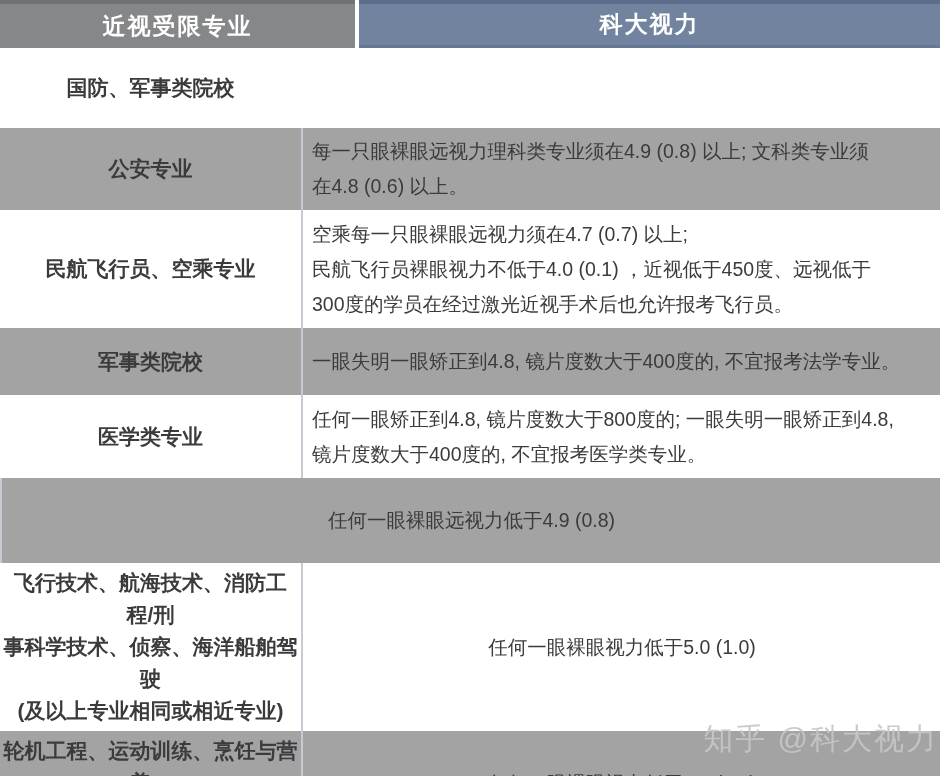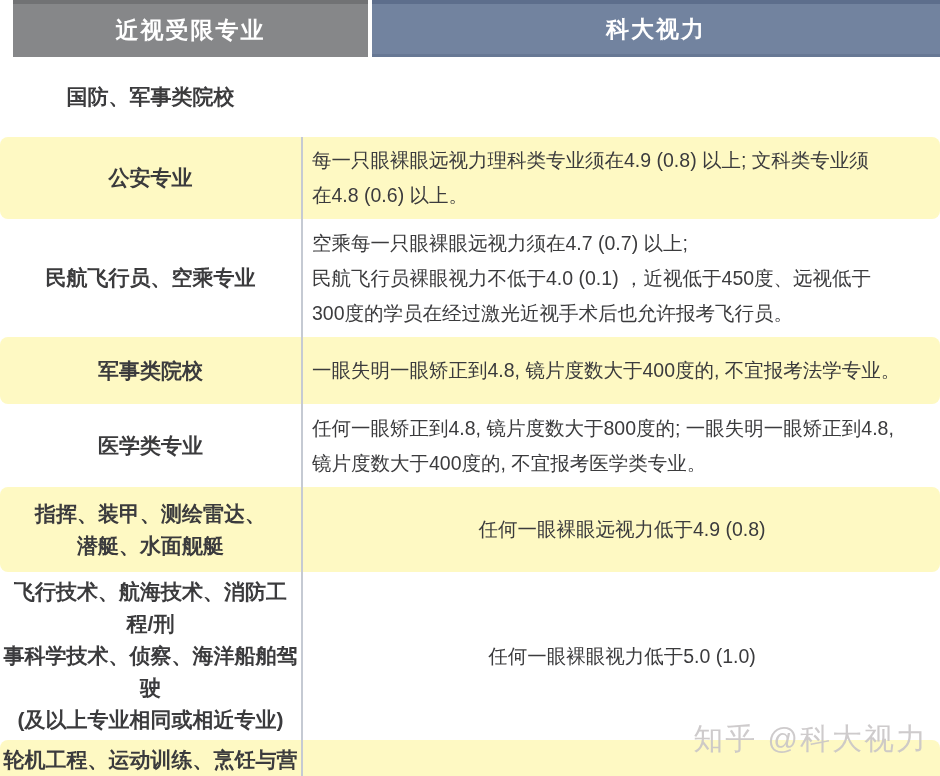--- a/index.html
+++ b/index.html
@@ -6,33 +6,33 @@
   body {
     width: 940px; height: 776px;
     background: #ffffff;
     font-family: "Liberation Sans", "DejaVu Sans", sans-serif;
     position: relative;
     overflow: hidden;
   }
   .page { width: 940px; height: 776px; position: relative; }
 
   
-  .thead { display: flex; height: 57px; margin-left: 13px; }
+  .thead { display: flex; height: 48px; }
   .th {
     display: flex; align-items: center; justify-content: center;
     color: #ffffff; font-weight: bold; font-size: 23px; letter-spacing: 2px;
     box-sizing: border-box;
   }
   .th-left  { width: 355px; background: #868789; border-top: 4px solid #717274; }
   .th-gap   { width: 4px; background: #ffffff; }
   .th-right { flex: 1; background: #72839f; border-top: 4px solid #5d6e8c; border-bottom: 3px solid #677894; }
 
   
   .row { display: flex; box-sizing: border-box; }
-  .row.alt { background: #fef9c3; border-radius: 8px; }
+  .row.alt { background: #a3a3a3; }
   .row.r1 { min-height: 80px; }
   .row.r2 { min-height: 75px; }
   .row.r3 { min-height: 118px; }
   .row.r4 { min-height: 67px; }
   .row.r5 { min-height: 83px; }
   .row.r6 { min-height: 85px; }
   .row.r7 { min-height: 130px; border-radius: 6px; }
   .row.r8 { min-height: 74px; }
 
   .cell-left {
@@ -51,21 +51,21 @@
     font-size: 19.5px; line-height: 35px;
     color: #3b3b3d;
     white-space: pre-line;
     padding: 6px 8px 6px 9px;
   }
   .cell-right.center { justify-content: center; text-align: center; }
 
   
   .watermark {
     position: absolute;
-    right: 12px; bottom: 16px;
+    right: 2px; bottom: 16px;
     font-size: 30px;
     color: #c9c6c7;
     letter-spacing: 2px;
     pointer-events: none;
     opacity: 0.9;
   }
 </style>
 </head>
 <body>
 
@@ -99,22 +99,20 @@
     <div class="cell-right">一眼失明一眼矫正到4.8, 镜片度数大于400度的, 不宜报考法学专业。</div>
   </div>
 
   <div class="row r5">
     <div class="cell-left">医学类专业</div>
     <div class="cell-right">任何一眼矫正到4.8, 镜片度数大于800度的; 一眼失明一眼矫正到4.8,
 镜片度数大于400度的, 不宜报考医学类专业。</div>
   </div>
 
   <div class="row r6 alt">
-    <div class="cell-left">指挥、装甲、测绘雷达、
-潜艇、水面舰艇</div>
     <div class="cell-right center">任何一眼裸眼远视力低于4.9 (0.8)</div>
   </div>
 
   <div class="row r7">
     <div class="cell-left">飞行技术、航海技术、消防工程/刑
 事科学技术、侦察、海洋船舶驾驶
 (及以上专业相同或相近专业)</div>
     <div class="cell-right center">任何一眼裸眼视力低于5.0 (1.0)</div>
   </div>
 

